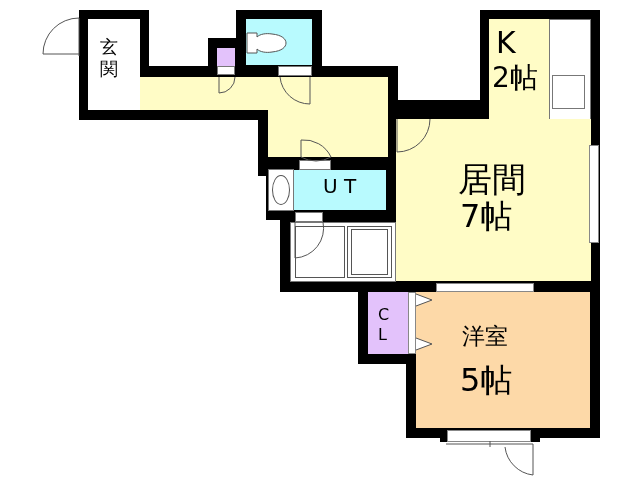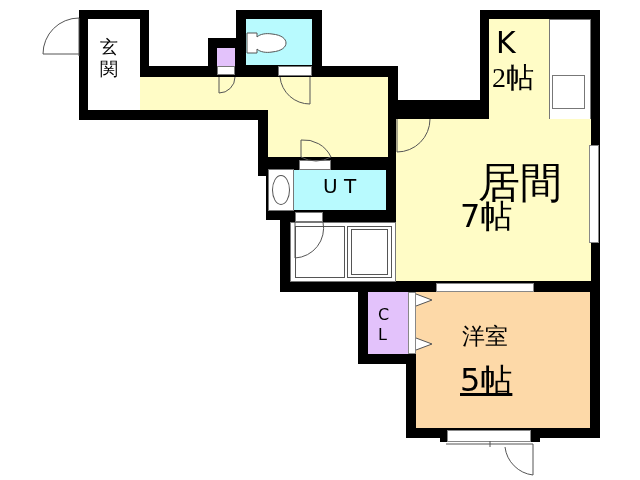--- a/index.html
+++ b/index.html
@@ -90,24 +90,24 @@
     <path d="M416 338 L432 344 L416 350" fill="#fff"></path>
 
     <path d="M446 444 H533 M490 441 V447 M533 444 V475 A32 32 0 0 1 505 447"></path>
   </g>
 </svg>
 
 <div class="lbl" style="left:100px;top:36px;font-size:18px;line-height:22px;">玄
 関</div>
 
 <div class="lbl" style="left:496px;top:28px;font-size:30px;">K</div>
-<div class="lbl" style="left:492px;top:64px;font-size:28px;font-family:Liberation Serif, serif;">2帖</div>
+<div class="lbl" style="left:492px;top:64px;font-size:28px;">2帖</div>
 
-<div class="lbl" style="left:458px;top:162px;font-size:42px;margin-left:20px;">居間</div>
+<div class="lbl" style="left:458px;top:162px;font-size:34px;">居間</div>
 <div class="lbl" style="left:460px;top:200px;font-size:32px;text-align:right;">7帖</div>
 
 <div class="lbl" style="left:323px;top:176px;font-size:20px;">U T</div>
 
 <div class="lbl" style="left:378px;top:305px;font-size:16px;line-height:20px;">C
 L</div>
 
 <div class="lbl" style="left:462px;top:325px;font-size:23px;">洋室</div>
-<div class="lbl" style="left:460px;top:364px;font-size:32px;text-decoration:underline;">5帖</div>
+<div class="lbl" style="left:460px;top:364px;font-size:32px;">5帖</div>
 
 </body></html>

